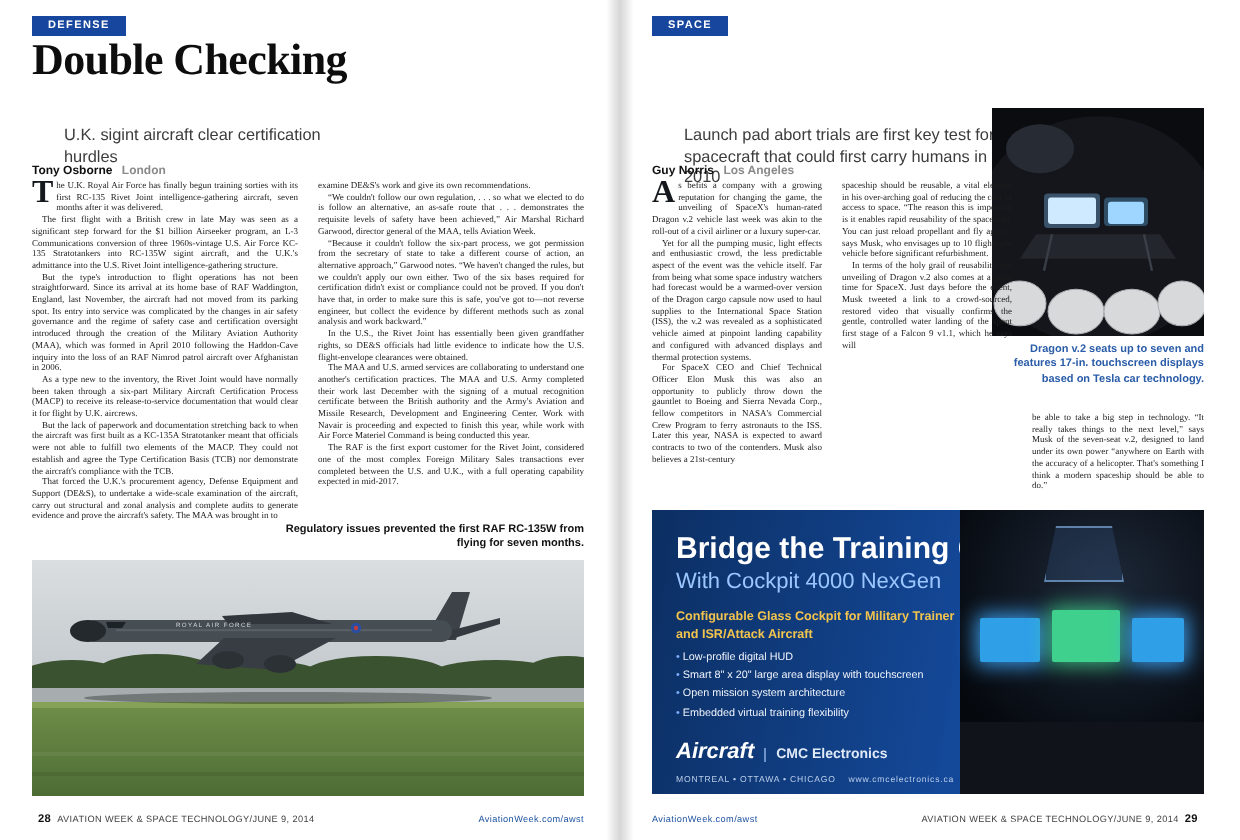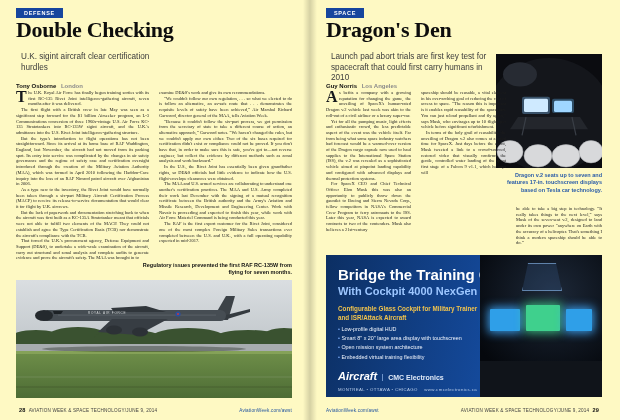--- a/index.html
+++ b/index.html
@@ -3,41 +3,41 @@
 <meta charset="utf-8">
 <style>
   html,body { margin:0; padding:0; }
   body {
     width:620px; height:420px; overflow:hidden; position:relative;
     background:#dddddb; font-family:"Liberation Serif", serif;
   }
   .spread { position:absolute; inset:0; }
   .page {
     position:absolute; top:0; width:310px; height:420px;
-    background:#fef9c3; overflow:hidden;
+    background:#ffffff; overflow:hidden;
   }
   .page-left { left:0; }
   .page-right { left:310px; }
   .gutter {
     position:absolute; left:303px; top:0; width:14px; height:420px; z-index:6;
     background:linear-gradient(90deg, rgba(0,0,0,0) 0%, rgba(0,0,0,0.16) 50%, rgba(0,0,0,0) 100%);
     pointer-events:none;
   }
 
   .badge {
     position:absolute; top:8px; left:16px; background:#17469e; color:#fff;
     font:bold 5.5px "Liberation Sans", sans-serif; letter-spacing:0.7px;
     padding:2px 8px;
   }
   .headline {
     position:absolute; top:17px; left:16px; margin:0;
     font:bold 22px "Liberation Serif", serif; color:#0d0d0d; letter-spacing:-0.3px;
   }
   .deck {
-    position:absolute; top:47px; left:16px; margin:5px;
+    position:absolute; top:47px; left:16px; margin:16px;
     font:400 8.2px/1.3 "Liberation Sans", sans-serif; color:#3c3c3c;
   }
   .deck-left { width:140px; }
   .deck-right { width:168px; }
   .byline {
     position:absolute; top:77px; left:16px;
     font:bold 6px "Liberation Sans", sans-serif; color:#101010;
   }
   .byline .loc { font-weight:bold; color:#8a8a8a; margin-left:3px; }
 
@@ -81,21 +81,21 @@
   .footer .pg { font:bold 5.6px "Liberation Sans", sans-serif; color:#0f0f0f; margin:0 3px; }
   .footer .site { color:#1b4f9e; }
   .f-group { display:flex; align-items:baseline; }
 
   .ad {
     position:absolute; left:16px; top:255px; width:276px; height:142px;
     background:linear-gradient(100deg,#0c2f63 0%,#14499a 58%,#0a2a5c 100%);
     overflow:hidden; font-family:"Liberation Sans", sans-serif;
   }
   .ad-headline { position:absolute; left:12px; top:11px; margin:0; font-size:15px; font-weight:bold; color:#ffffff; }
-  .ad-subhead  { position:absolute; left:12px; top:30px; margin:0; font-size:11px; font-weight:bold; color:#9cc6ff; }
+  .ad-subhead  { position:absolute; left:12px; top:30px; margin:0; font-size:11px; font-weight:normal; color:#9cc6ff; }
   .ad-tagline  {
     position:absolute; left:12px; top:50px; width:142px; margin:0;
     font-size:6.3px; font-weight:bold; color:#f2c44d; line-height:1.35;
   }
   .ad-bullets {
     position:absolute; left:12px; top:70px; margin:0; padding:0; list-style:none;
     font-size:5.4px; color:#eef3fb; line-height:1.7; width:145px;
   }
   .ad-bullets li::before { content:"• "; color:#7fb0ff; }
   .ad-brandrow { position:absolute; left:12px; bottom:15px; display:flex; align-items:baseline; }
@@ -202,21 +202,20 @@
       <span class="f-group">
         <span class="pg">28</span>
         <span>AVIATION WEEK &amp; SPACE TECHNOLOGY/JUNE 9, 2014</span>
       </span>
       <span class="site">AviationWeek.com/awst</span>
     </footer>
   </section>
 
   <section class="page page-right">
     <span class="badge">SPACE</span>
-    <h1 class="headline">Dragon's Den</h1>
     <p class="deck deck-right">Launch pad abort trials are first key test for spacecraft that could first carry humans in 2010</p>
     <p class="byline">
       <span class="author">Guy Norris</span>
       <span class="loc">Los Angeles</span>
     </p>
 
     <figure class="photo-cockpit">
       <svg viewBox="0 0 106 112" preserveAspectRatio="none">
         <rect width="106" height="112" fill="#0b0c10"></rect>
         <ellipse cx="53" cy="60" rx="62" ry="56" fill="#14161b"></ellipse>

